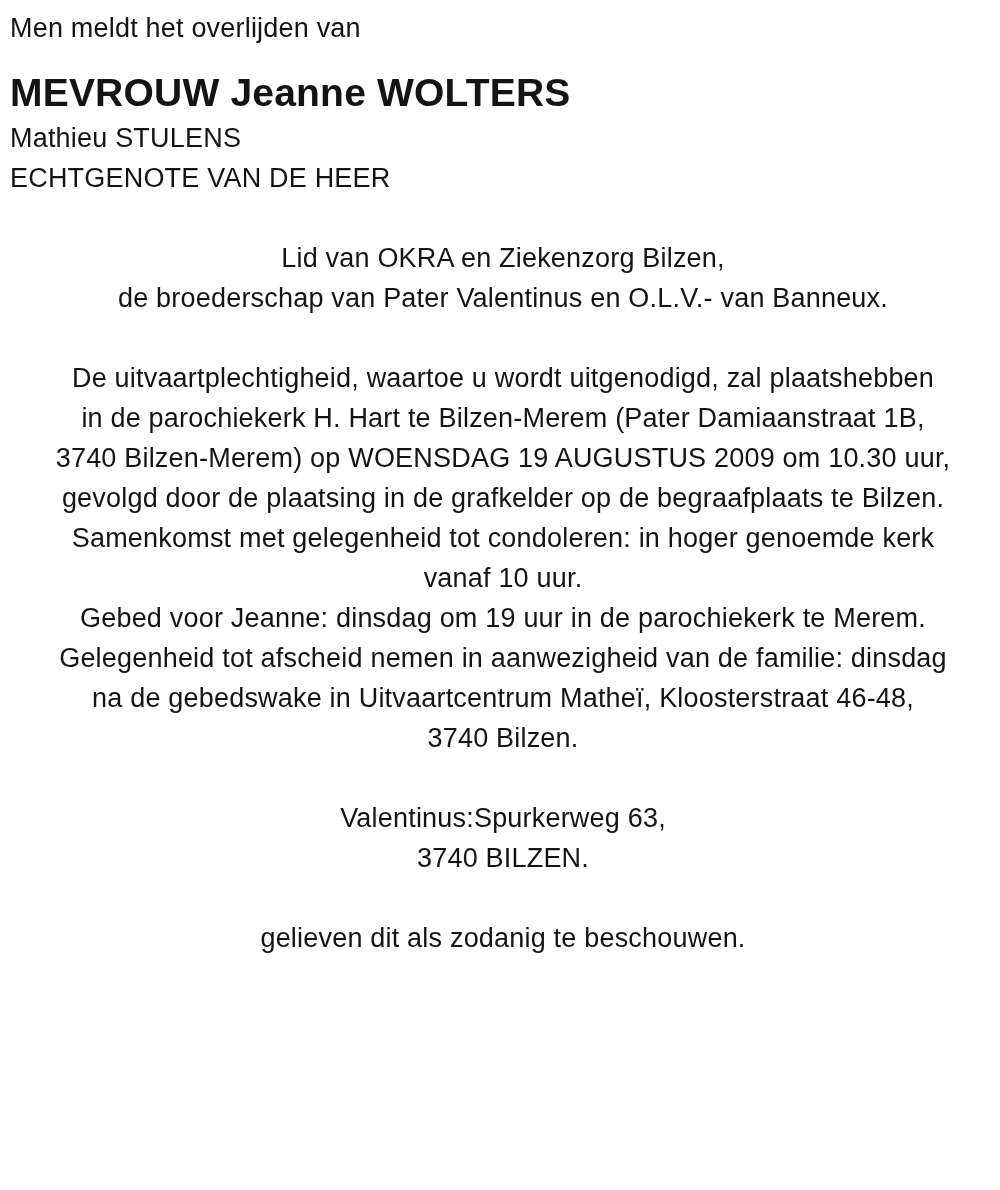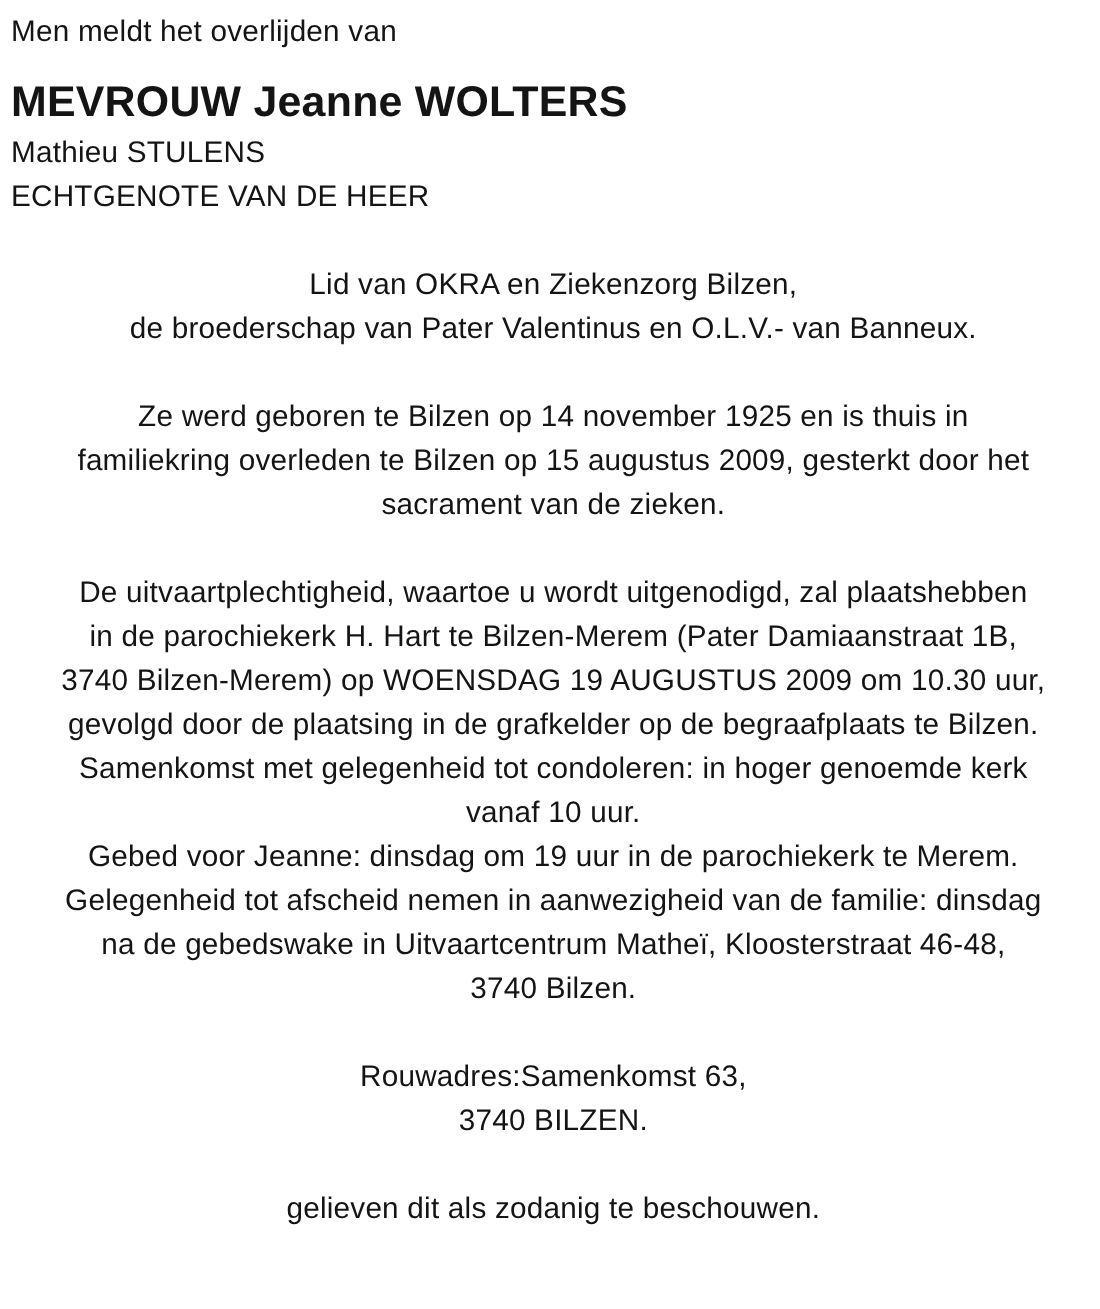--- a/index.html
+++ b/index.html
@@ -57,41 +57,36 @@
 
   <p class="line">Mathieu STULENS</p>
 
   <p class="line">ECHTGENOTE VAN DE HEER</p>
 
   <div class="para para-gap">
     <p class="line">Lid van OKRA en Ziekenzorg Bilzen,</p>
     <p class="line">de broederschap van Pater Valentinus en O.L.V.- van Banneux.</p>
   </div>
 
-  <div class="para para-gap">
-    <p class="line">Ze werd geboren te Bilzen op 14 november 1925 en is thuis in</p>
-    <p class="line">familiekring overleden te Bilzen op 15 augustus 2009, gesterkt door het</p>
-    <p class="line">sacrament van de zieken.</p>
-  </div>
 
   <div class="para para-gap">
     <p class="line">De uitvaartplechtigheid, waartoe u wordt uitgenodigd, zal plaatshebben</p>
     <p class="line">in de parochiekerk H. Hart te Bilzen-Merem (Pater Damiaanstraat 1B,</p>
     <p class="line">3740 Bilzen-Merem) op WOENSDAG 19 AUGUSTUS 2009 om 10.30 uur,</p>
     <p class="line">gevolgd door de plaatsing in de grafkelder op de begraafplaats te Bilzen.</p>
     <p class="line">Samenkomst met gelegenheid tot condoleren: in hoger genoemde kerk</p>
     <p class="line">vanaf 10 uur.</p>
     <p class="line">Gebed voor Jeanne: dinsdag om 19 uur in de parochiekerk te Merem.</p>
     <p class="line">Gelegenheid tot afscheid nemen in aanwezigheid van de familie: dinsdag</p>
     <p class="line">na de gebedswake in Uitvaartcentrum Matheï, Kloosterstraat 46-48,</p>
     <p class="line">3740 Bilzen.</p>
   </div>
 
   <div class="para para-gap">
-    <p class="line">Rouwadres:Samenkomst 63,</p>
+    <p class="line">Valentinus:Spurkerweg 63,</p>
     <p class="line">3740 BILZEN.</p>
   </div>
 
   <div class="para para-gap">
     <p class="line">gelieven dit als zodanig te beschouwen.</p>
   </div>
 
 </div>
 
 </body></html>

